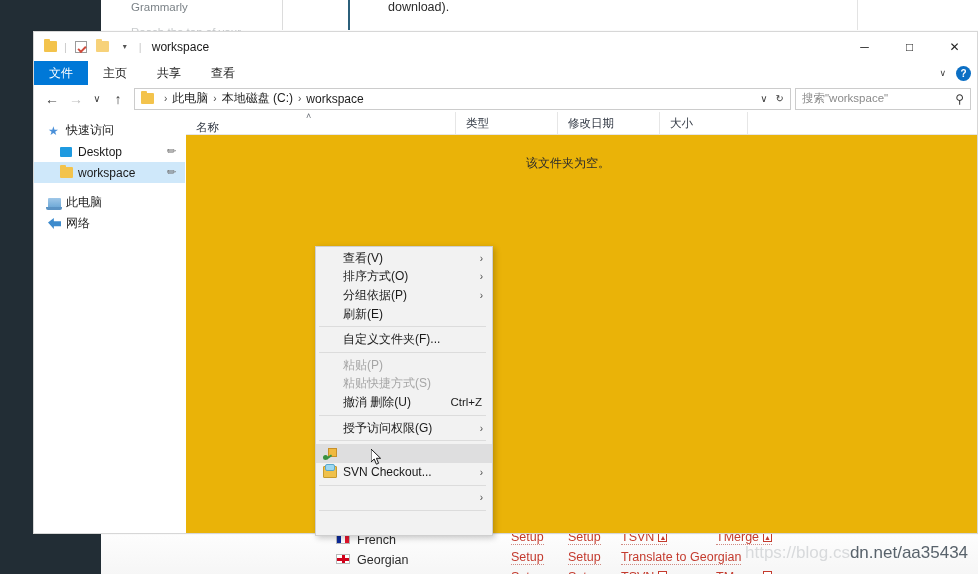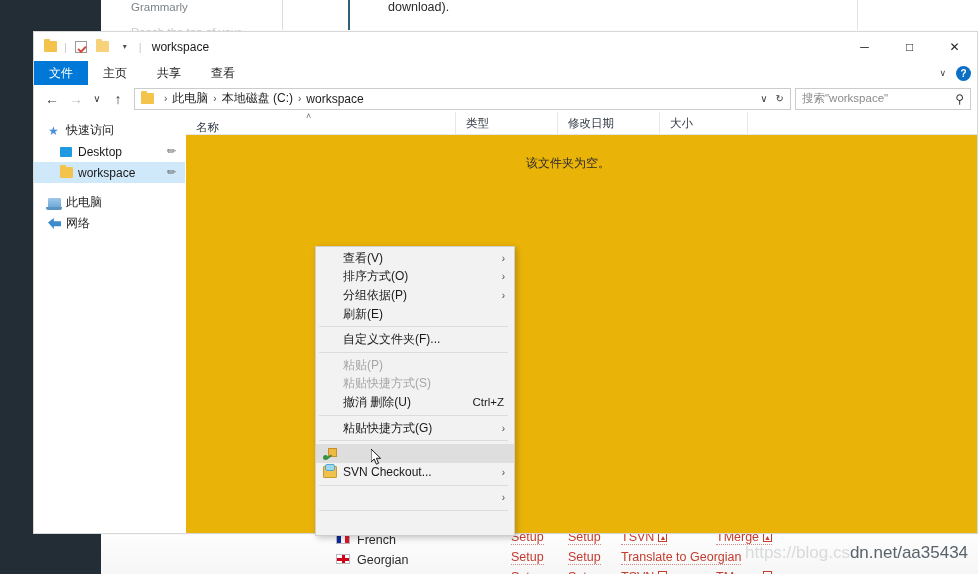--- a/index.html
+++ b/index.html
@@ -236,21 +236,21 @@
     position: absolute; left: 0; width: 2px; height: 2px; background: #cf6a4a;
   }
   .tiles-glyph {
     width: 14px; height: 11px;
     background: linear-gradient(#7fb7e0 0 45%, #4f9a52 45% 100%);
     border: 1px solid #8d8d8d;
   }
 
   
   .ctxmenu {
-    position: absolute; left: 315px; top: 246px; width: 200px;
+    position: absolute; left: 315px; top: 246px; width: 178px;
     background: #f2f2f2; border: 1px solid #cfcfcf;
     box-shadow: 2px 2px 6px rgba(0,0,0,.22);
     padding: 2px 0; z-index: 50;
   }
   .mi {
     height: 18.6px; display: flex; align-items: center;
     font-size: 12px; color: #1a1a1a; padding-left: 27px;
     position: relative;
   }
   .mi.hov { background: #dededf; }
@@ -478,21 +478,21 @@
   <div class="mi dis">粘贴(P)</div>
   <div class="mi dis">粘贴快捷方式(S)</div>
   <div class="mi">
     <span>撤消 删除(U)</span>
     <span class="accel">Ctrl+Z</span>
   </div>
 
   <div class="msep"></div>
 
   <div class="mi">
-    <span>粘贴快捷方式(G)</span>
+    <span>授予访问权限(G)</span>
     <span class="arrow">›</span>
   </div>
 
   <div class="msep"></div>
 
   <div class="mi hov">
     <span class="mico">
       <span class="svn-ico">
             <span class="fold"></span>
             <span class="arm"></span>

